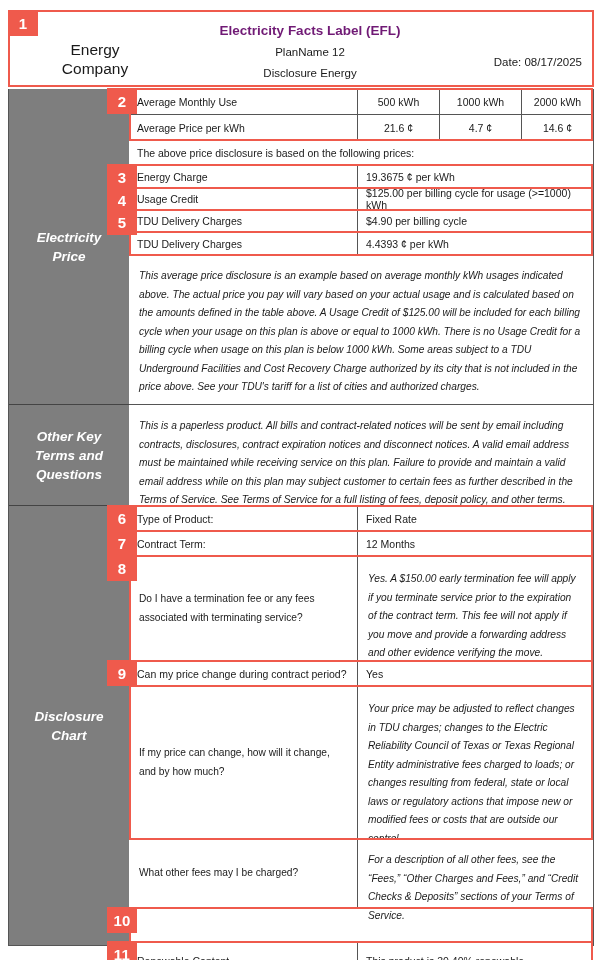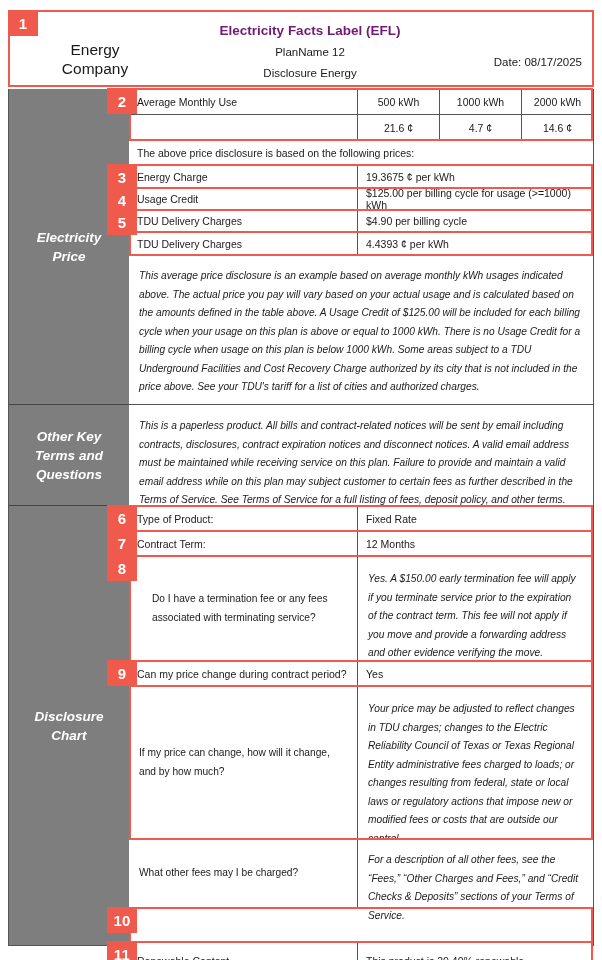--- a/index.html
+++ b/index.html
@@ -227,20 +227,21 @@
         <div class="vline" style="left:228px;"></div>
         <div class="cell c" style="left:229px;width:81px;">500 kWh</div>
         <div class="vline" style="left:310px;"></div>
         <div class="cell c" style="left:311px;width:81px;">1000 kWh</div>
         <div class="vline" style="left:392px;"></div>
         <div class="cell c" style="left:393px;right:0px;">2000 kWh</div>
         <div class="hline" style="bottom:0px;"></div>
       </div>
 
       <div class="row" style="top:26px;height:25px;">
+        <div class="cell" style="left:0px;width:228px;">Average Price per kWh</div>
         <div class="vline" style="left:228px;"></div>
         <div class="cell c" style="left:229px;width:81px;">21.6 ¢</div>
         <div class="vline" style="left:310px;"></div>
         <div class="cell c" style="left:311px;width:81px;">4.7 ¢</div>
         <div class="vline" style="left:392px;"></div>
         <div class="cell c" style="left:393px;right:0px;">14.6 ¢</div>
         <div class="hline" style="bottom:0px;"></div>
       </div>
 
       <div class="row" style="top:51px;height:25px;">
@@ -292,21 +293,21 @@
         <div class="cell" style="left:229px;right:0px;">Fixed Rate</div>
       </div>
 
       <div class="row" style="top:442px;height:25px;">
         <div class="cell" style="left:0px;width:228px;">Contract Term:</div>
         <div class="vline" style="left:228px;"></div>
         <div class="cell" style="left:229px;right:0px;">12 Months</div>
       </div>
 
       <div class="row" style="top:467px;height:105px;">
-        <div class="cell para" style="left:0px;width:228px;padding:0 12px 0 10px;align-items:center;margin-left:13px;">Do I have a termination fee or any fees associated with terminating service?</div>
+        <div class="cell para" style="left:0px;width:228px;padding:0 12px 0 10px;align-items:center;">Do I have a termination fee or any fees associated with terminating service?</div>
         <div class="vline" style="left:228px;"></div>
         <div class="cell top para" style="left:229px;right:0px;padding:14px 12px 0 10px;display:block;">Yes. A $150.00 early termination fee will apply if you terminate service prior to the expiration of the contract term. This fee will not apply if you move and provide a forwarding address and other evidence verifying the move.</div>
       </div>
 
       <div class="row" style="top:572px;height:25px;">
         <div class="cell" style="left:0px;width:228px;">Can my price change during contract period?</div>
         <div class="vline" style="left:228px;"></div>
         <div class="cell" style="left:229px;right:0px;">Yes</div>
       </div>
 

